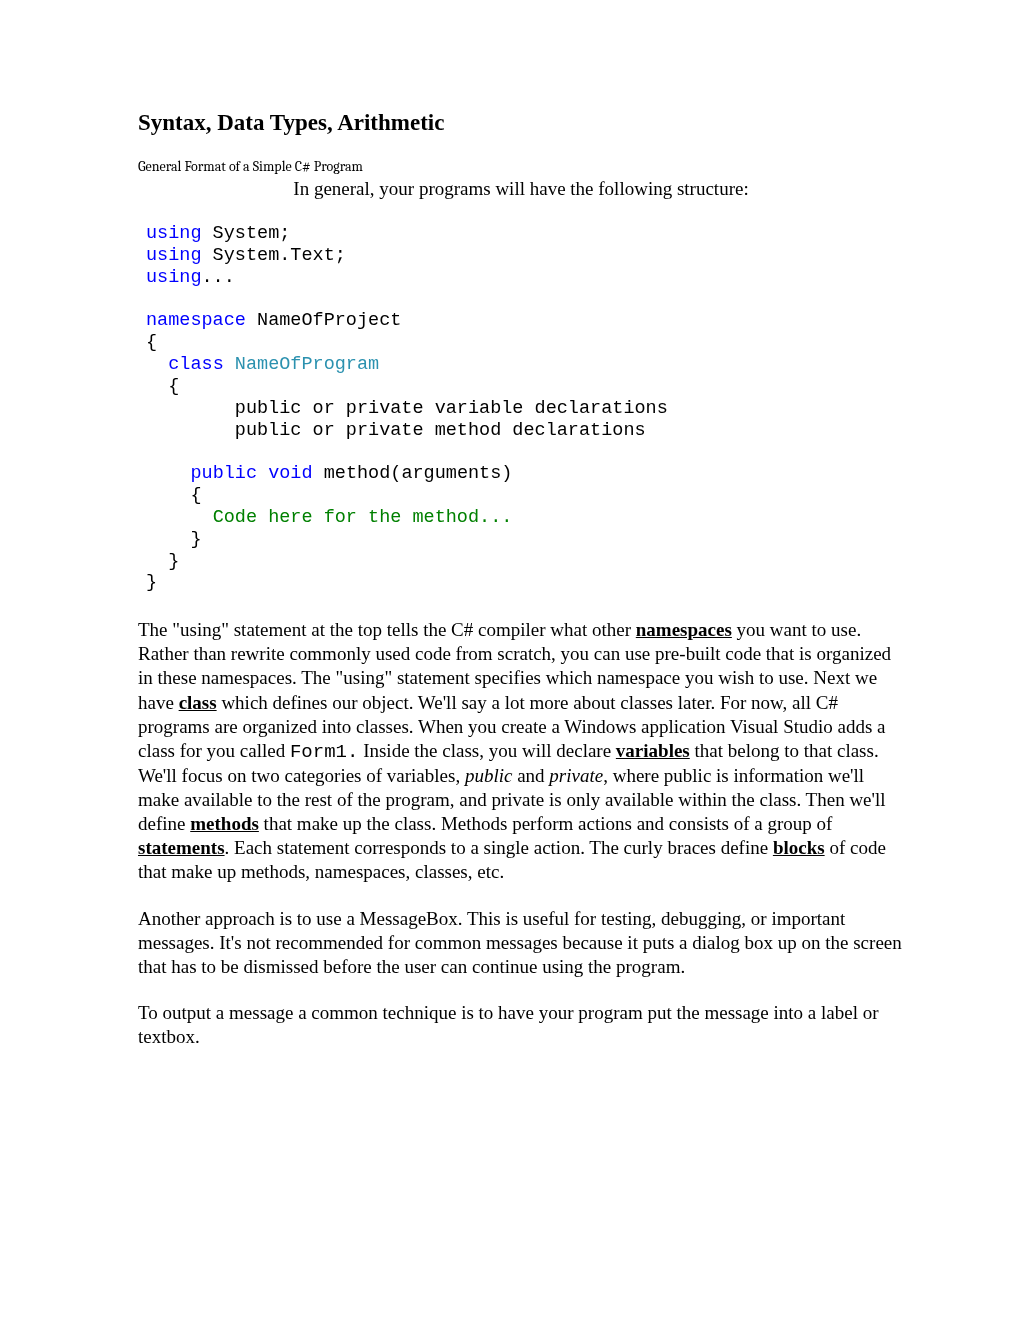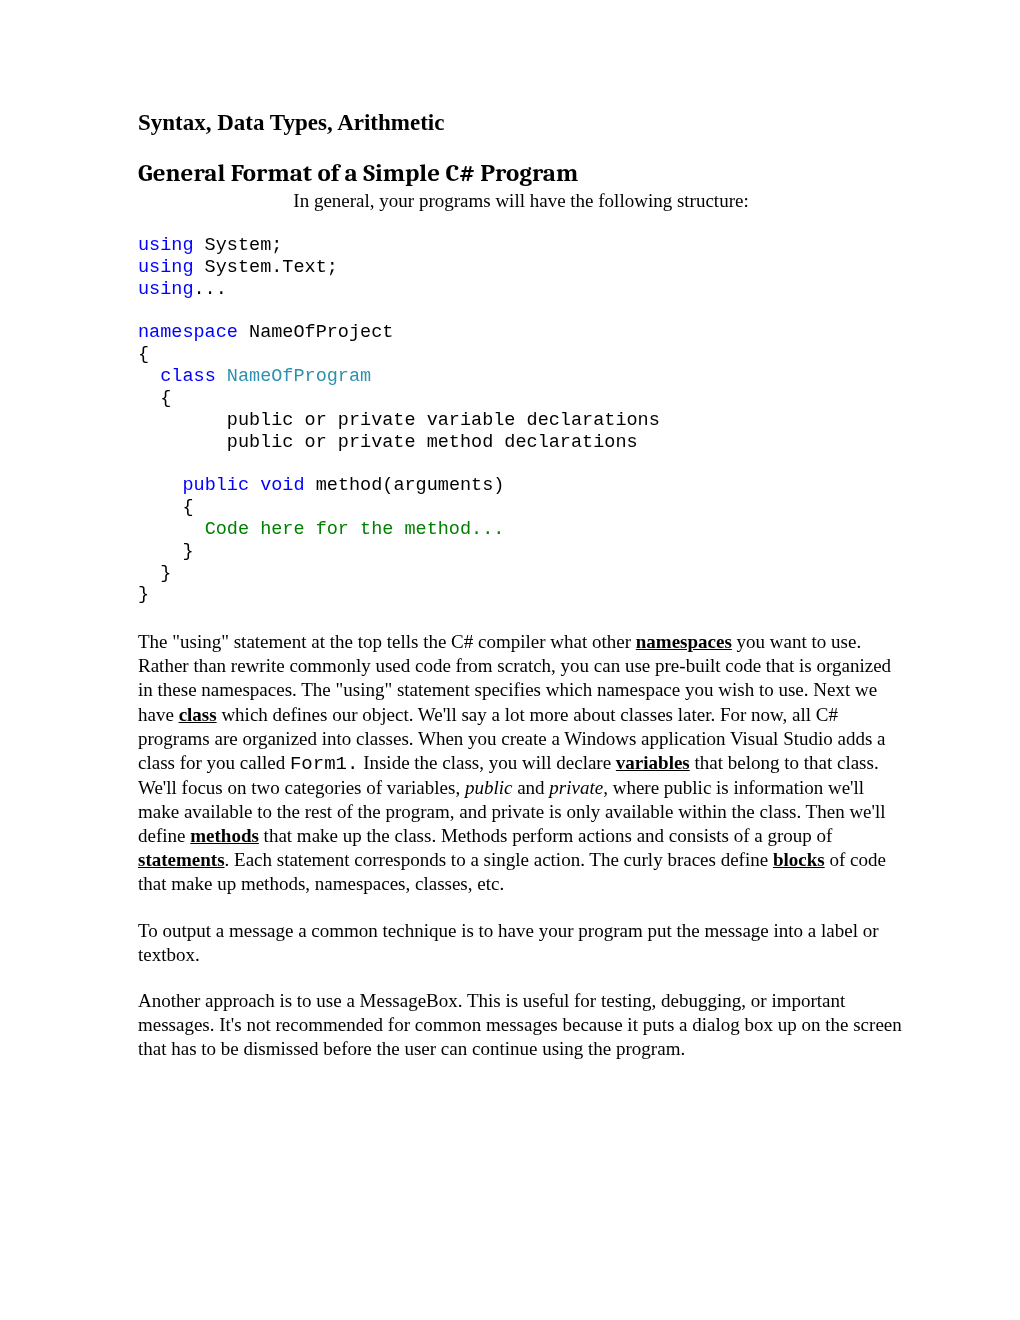--- a/index.html
+++ b/index.html
@@ -19,36 +19,36 @@
       font-size: 23px;
       font-weight: bold;
       margin: 0 0 22px 0;
     }
     p {
       margin: 0 0 22px 0;
       line-height: 1.27;
     }
     h2.cambria {
       font-family: Cambria, "Times New Roman", serif;
-      font-size: 25px;
-      font-weight: bold;
+      font-size: 14px;
+      font-weight: normal;
       margin: 0 0 2px 0;
     }
     h2.times {
       font-family: "Times New Roman", Times, serif;
       font-size: 19px;
       font-weight: bold;
       margin: 0 0 22px 0;
     }
     .intro2 { margin-bottom: 22px; text-align: center; }
     pre.code {
       font-family: "Courier New", Courier, monospace;
       font-size: 18.5px;
       line-height: 1.18;
-      margin: 14px 0 24px 0;
+      margin: 14px 0 24px 8px;
       white-space: pre;
     }
     .kw-blue { color: #0000ff; }
     .cls-teal { color: #2b91af; }
     .cmt-green { color: #008000; }
     .inline-code { font-family: Liberation Mono, monospace; }
     b { font-weight: bold; text-decoration: underline; }
     i { font-style: italic; }
     .para-tight { margin-bottom: 22px; }
   </style>
@@ -78,17 +78,17 @@
 <span>    </span><span class="kw-blue">public</span><span> </span><span class="kw-blue">void</span><span> method(arguments)</span>
 <span>    {</span>
 <span>      </span><span class="cmt-green">Code here for the method...</span>
 <span>    }</span>
 <span>  }</span>
 <span>}</span></pre>
 
   <p class="para-tight"><span>The "using" statement at the top tells the C# compiler what other </span><b>namespaces</b><span> you want to use.  Rather than rewrite commonly used code from scratch, you can use pre-built code that is organized in these namespaces.  The "using" statement specifies which namespace you wish to use.  Next we have </span><b>class</b><span> which defines our object.  We'll say a lot more about classes later.  For now, all C# programs are organized into classes.  When you create a Windows application Visual Studio adds a class for you called </span><span class="inline-code">Form1.</span><span>  Inside the class, you will declare </span><b>variables</b><span> that belong to that class.  We'll focus on two categories of variables, </span><i>public</i><span> and </span><i>private</i><span>, where public is information we'll make available to the rest of the program, and private is only available within the class.  Then we'll define </span><b>methods</b><span> that make up the class.  Methods perform actions and consists of a group of </span><b>statements</b><span>.  Each statement corresponds to a single action.  The curly braces define </span><b>blocks</b><span> of code that make up methods, namespaces, classes, etc.</span></p>
 
 
+  <p>Another approach is to use a MessageBox.  This is useful for testing, debugging, or important messages.  It's not recommended for common messages because it puts a dialog box up on the screen that has to be dismissed before the user can continue using the program.</p>
+
   <p>To output a message a common technique is to have your program put the message into a label or textbox.</p>
-
-  <p>Another approach is to use a MessageBox.  This is useful for testing, debugging, or important messages.  It's not recommended for common messages because it puts a dialog box up on the screen that has to be dismissed before the user can continue using the program.</p>
 
 </div>
 
 </body></html>

